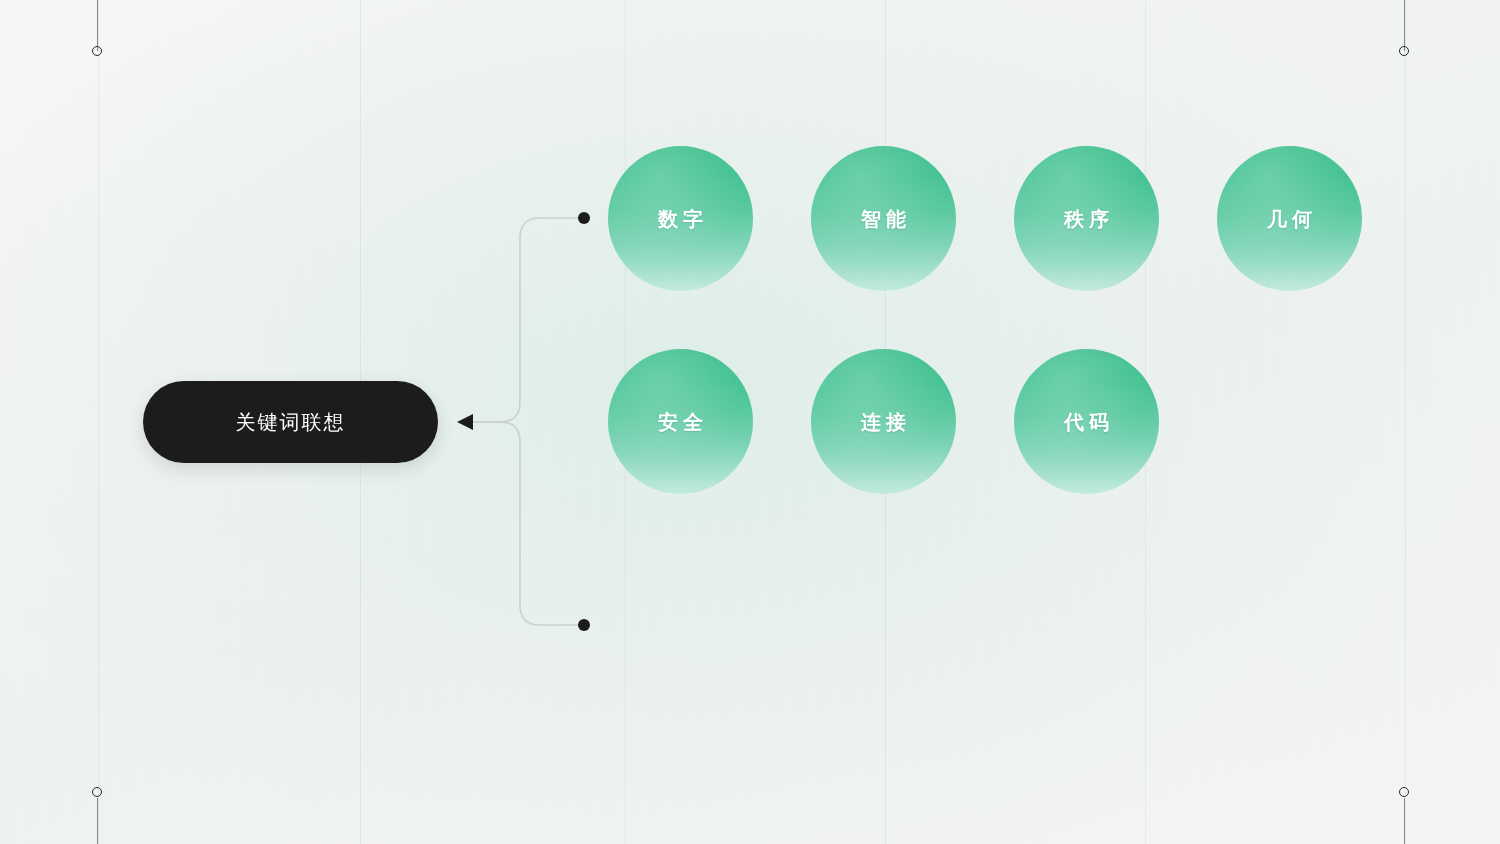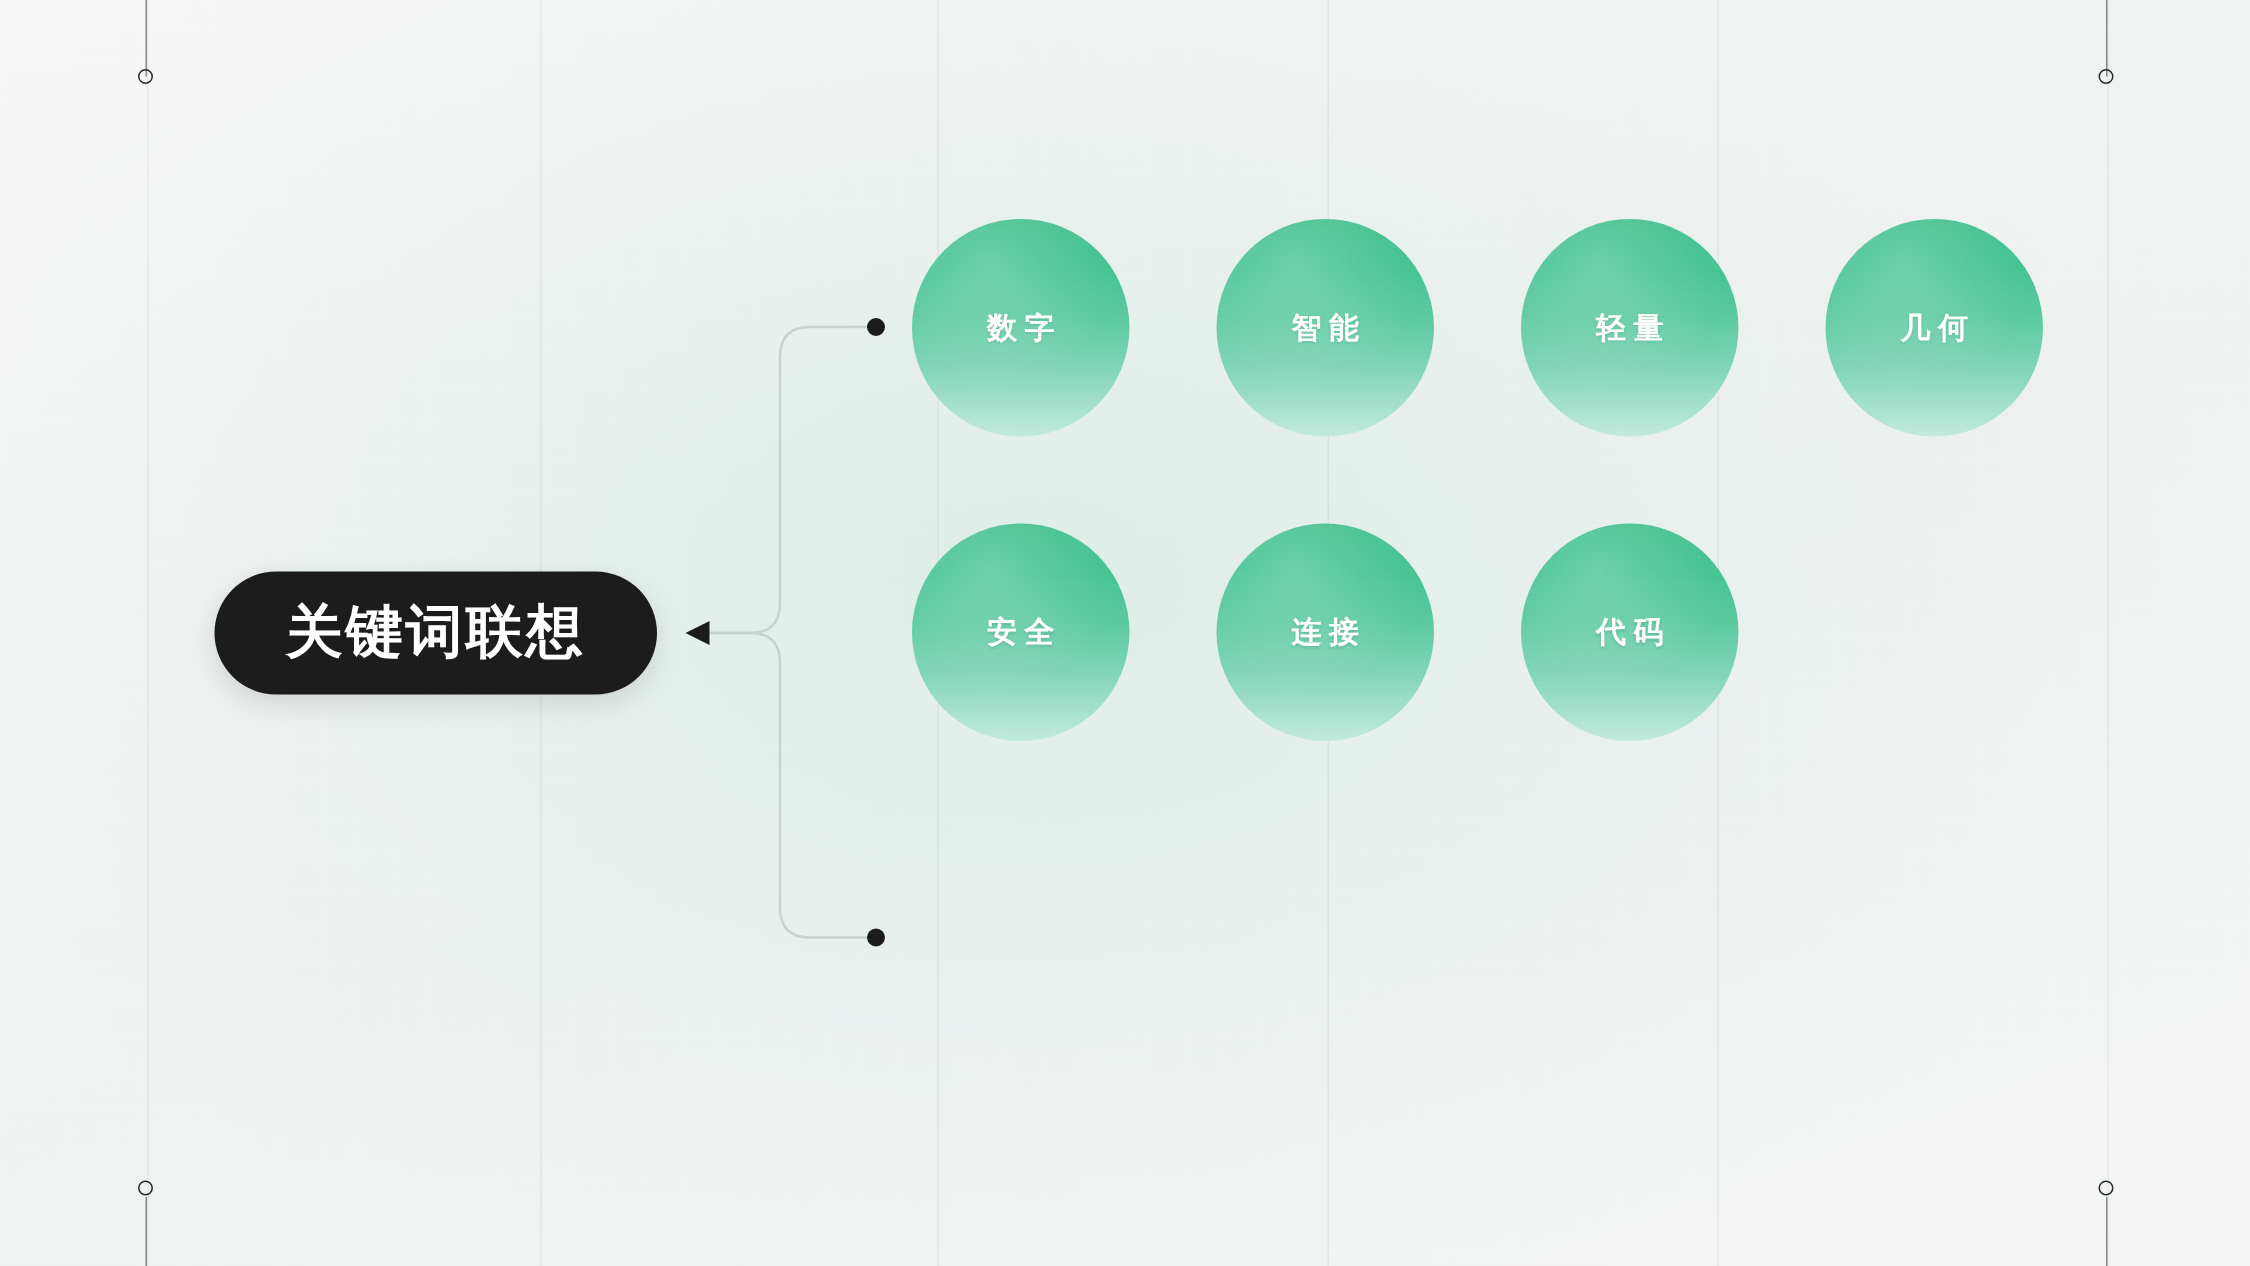--- a/index.html
+++ b/index.html
@@ -87,22 +87,22 @@
     height: 82px;
     border-radius: 41px;
     background: #1c1c1c;
     display: flex;
     align-items: center;
     justify-content: center;
     box-shadow: 0 6px 18px rgba(20,25,24,0.13);
   }
   #root-node .root-label {
     color: #ffffff;
-    font-size: 38px;
-    font-weight: 700;
+    font-size: 20px;
+    font-weight: 400;
     letter-spacing: 2px;
     line-height: 1;
     white-space: nowrap;
   }
 
   
   #connector {
     position: absolute;
     left: 0;
     top: 0;
@@ -207,21 +207,21 @@
   </div>
 
   <div id="circle-grid">
     <div class="bubble">
       <span class="bubble-label">数字</span>
     </div>
     <div class="bubble">
       <span class="bubble-label">智能</span>
     </div>
     <div class="bubble">
-      <span class="bubble-label">轻量</span>
+      <span class="bubble-label">秩序</span>
     </div>
     <div class="bubble">
       <span class="bubble-label">几何</span>
     </div>
     <div class="bubble">
       <span class="bubble-label">安全</span>
     </div>
     <div class="bubble">
       <span class="bubble-label">连接</span>
     </div>

